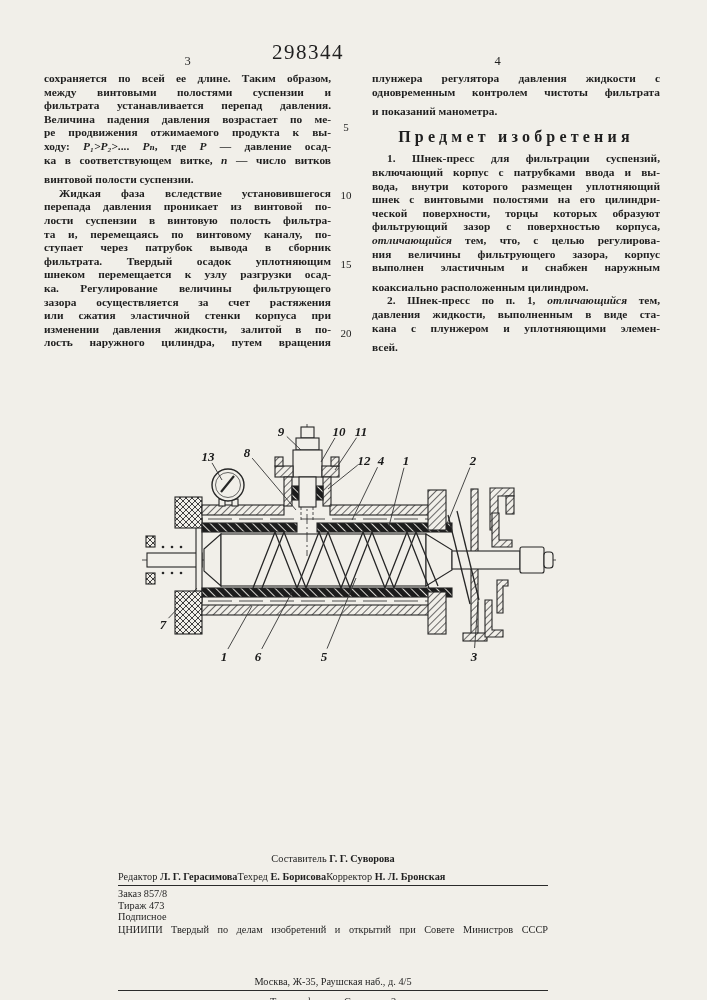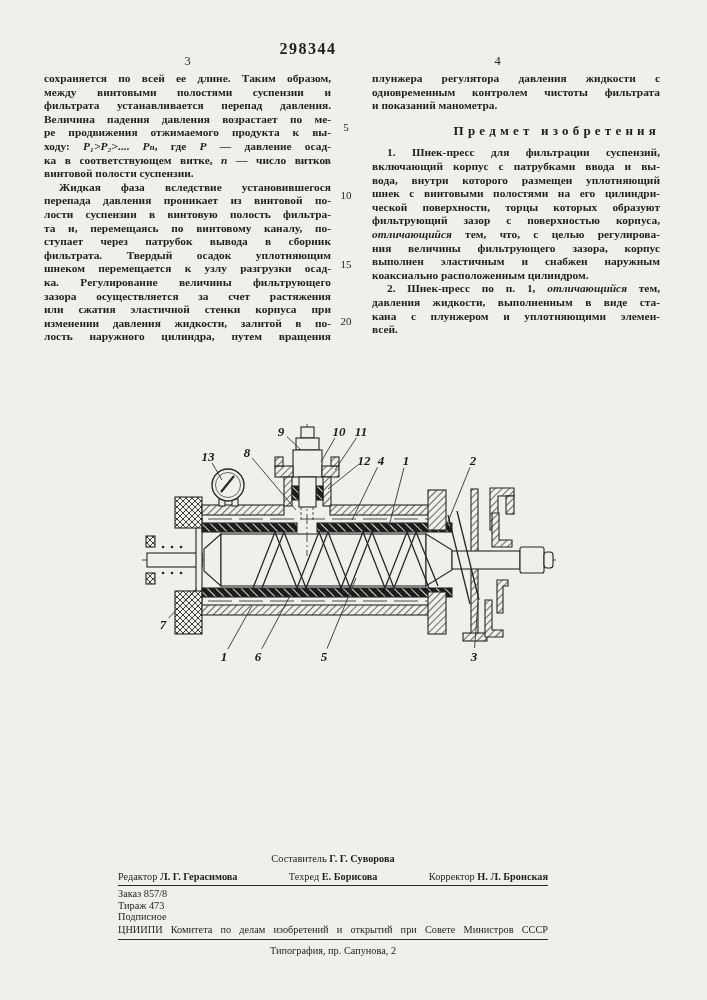--- a/index.html
+++ b/index.html
@@ -3,44 +3,44 @@
 <meta charset="utf-8">
 <style>
   html,body{margin:0;padding:0;background:#d8d6d0;}
   .page{
     position:relative; width:707px; height:1000px; margin:0 auto;
     background:#f1efe9; color:#1f1f1f; overflow:hidden;
     font-family:"Liberation Serif","DejaVu Serif",serif;
   }
   .patent-no{
     position:absolute; left:258px; top:40px; width:100px;
-    text-align:center; font-weight:bold; font-size:16px; letter-spacing:1.5px;
+    text-align:center; font-weight:normal; font-size:21px; letter-spacing:1.5px;
   }
   .pageno{position:absolute; top:54px; font-size:12.5px;}
   .pageno.left{left:44px; width:287px; text-align:center;}
   .pageno.right{left:360px; width:275px; text-align:center;}
   .col{position:absolute; font-size:11.4px; line-height:13.6px;font-weight:bold;}
   .col.left{left:44px; top:72px; width:287px;}
   .col.right{left:372px; top:72px; width:288px;}
   .tline{text-align:justify; text-align-last:justify; white-space:normal;}
-  .tline.last{text-align-last:left;}
+  .tline.last{text-align-last:left;margin-top:6px;}
   .tline.indent{text-indent:15px;}
   .col-heading{
-    text-align:right; letter-spacing:4.2px; margin:11px 0 9px 0;
-    font-size:13px; white-space:nowrap;
+    text-align:center; letter-spacing:4.2px; margin:11px 0 9px 0;
+    font-size:16px; white-space:nowrap;
   }
   .gutter{position:absolute; left:334px; top:0; width:24px; height:400px;}
   .lnum{position:absolute; left:0; width:24px; text-align:center; font-size:11px;}
   .figure{position:absolute; left:140px; top:413px; width:420px; height:262px;}
   .footer{
     position:absolute; left:118px; top:813px; width:430px;
     font-size:10.3px; line-height:11.6px;
   }
   .f-center{text-align:center;margin-top:40px;}
-  .f-row{display:flex; justify-content:space-between; margin-top:6px;}
+  .f-row{display:flex; margin-top:6px;}
   .f-rule{border-top:1.2px solid #2a2a2a; margin-top:3px;}
   .f-just{text-align:justify; text-align-last:justify; margin-top:1px;}
   .f-printer{margin-top:5px;}
   .f-order{margin-top:2px;flex-direction:column;}
   i{font-style:italic;}
 </style>
 </head>
 <body>
 
 <div class="page">
@@ -89,21 +89,21 @@
       <div class="tline indent">2. Шнек-пресс по п. 1, <i>отличающийся</i> тем,</div>
       <div class="tline">давления жидкости, выполненным в виде ста-</div>
       <div class="tline">кана с плунжером и уплотняющими элемен-</div>
       <div class="tline last">всей.</div>
     </div>
 
   <div class="gutter">
       <div class="lnum" style="top: 121px;">5</div>
       <div class="lnum" style="top: 189px;">10</div>
       <div class="lnum" style="top: 258px;">15</div>
-      <div class="lnum" style="top: 315px;">20</div>
+      <div class="lnum" style="top: 327px;">20</div>
     </div>
 
   <svg class="figure" viewBox="140 413 420 262" xmlns="http://www.w3.org/2000/svg">
     <defs>
       <pattern id="h1" patternUnits="userSpaceOnUse" width="5" height="5" patternTransform="rotate(45)">
         <rect width="5" height="5" fill="#f1efe9"></rect>
         <line x1="0" y1="0" x2="0" y2="5" stroke="#2e2e2e" stroke-width="1.4"></line>
       </pattern>
       <pattern id="h2" patternUnits="userSpaceOnUse" width="6" height="6" patternTransform="rotate(-45)">
         <rect width="6" height="6" fill="#1c1c1c"></rect>
@@ -253,18 +253,19 @@
         <span>Корректор</span>
         <b>Н. Л. Бронская</b>
       </span>
     </div>
     <div class="f-rule"></div>
     <div class="f-row f-order">
       <span>Заказ 857/8</span>
       <span>Тираж 473</span>
       <span>Подписное</span>
     </div>
-    <div class="f-just">ЦНИИПИ Комитета по делам изобретений и открытий при Совете Министров СССР</div>
+    <div class="f-just">ЦНИИПИ Твердый по делам изобретений и открытий при Совете Министров СССР</div>
+    <div class="f-center">Москва, Ж-35, Раушская наб., д. 4/5</div>
     <div class="f-rule"></div>
     <div class="f-center f-printer">Типография, пр. Сапунова, 2</div>
   </div>
 
 </div>
 
 </body></html>

